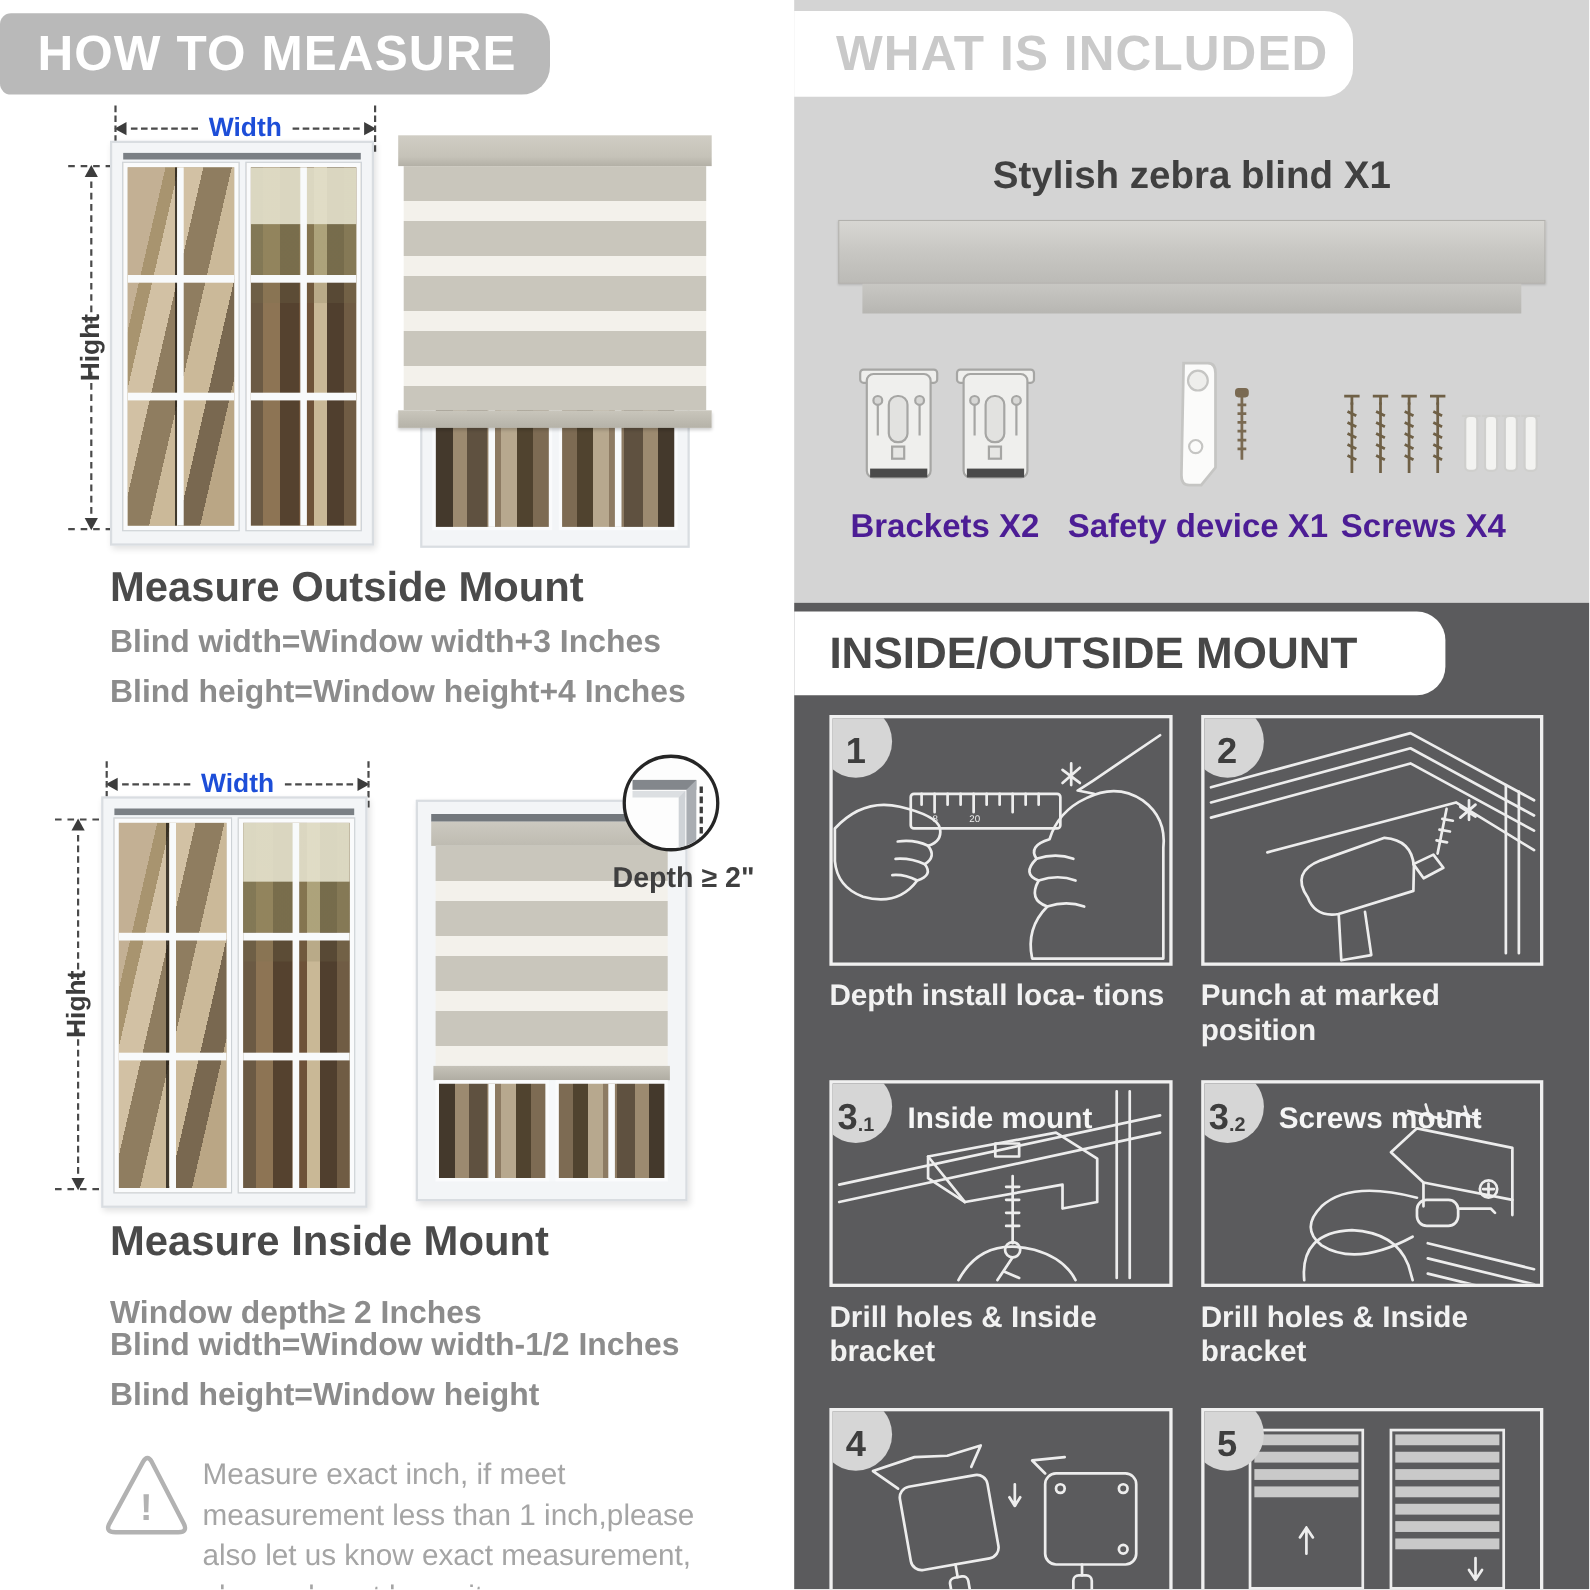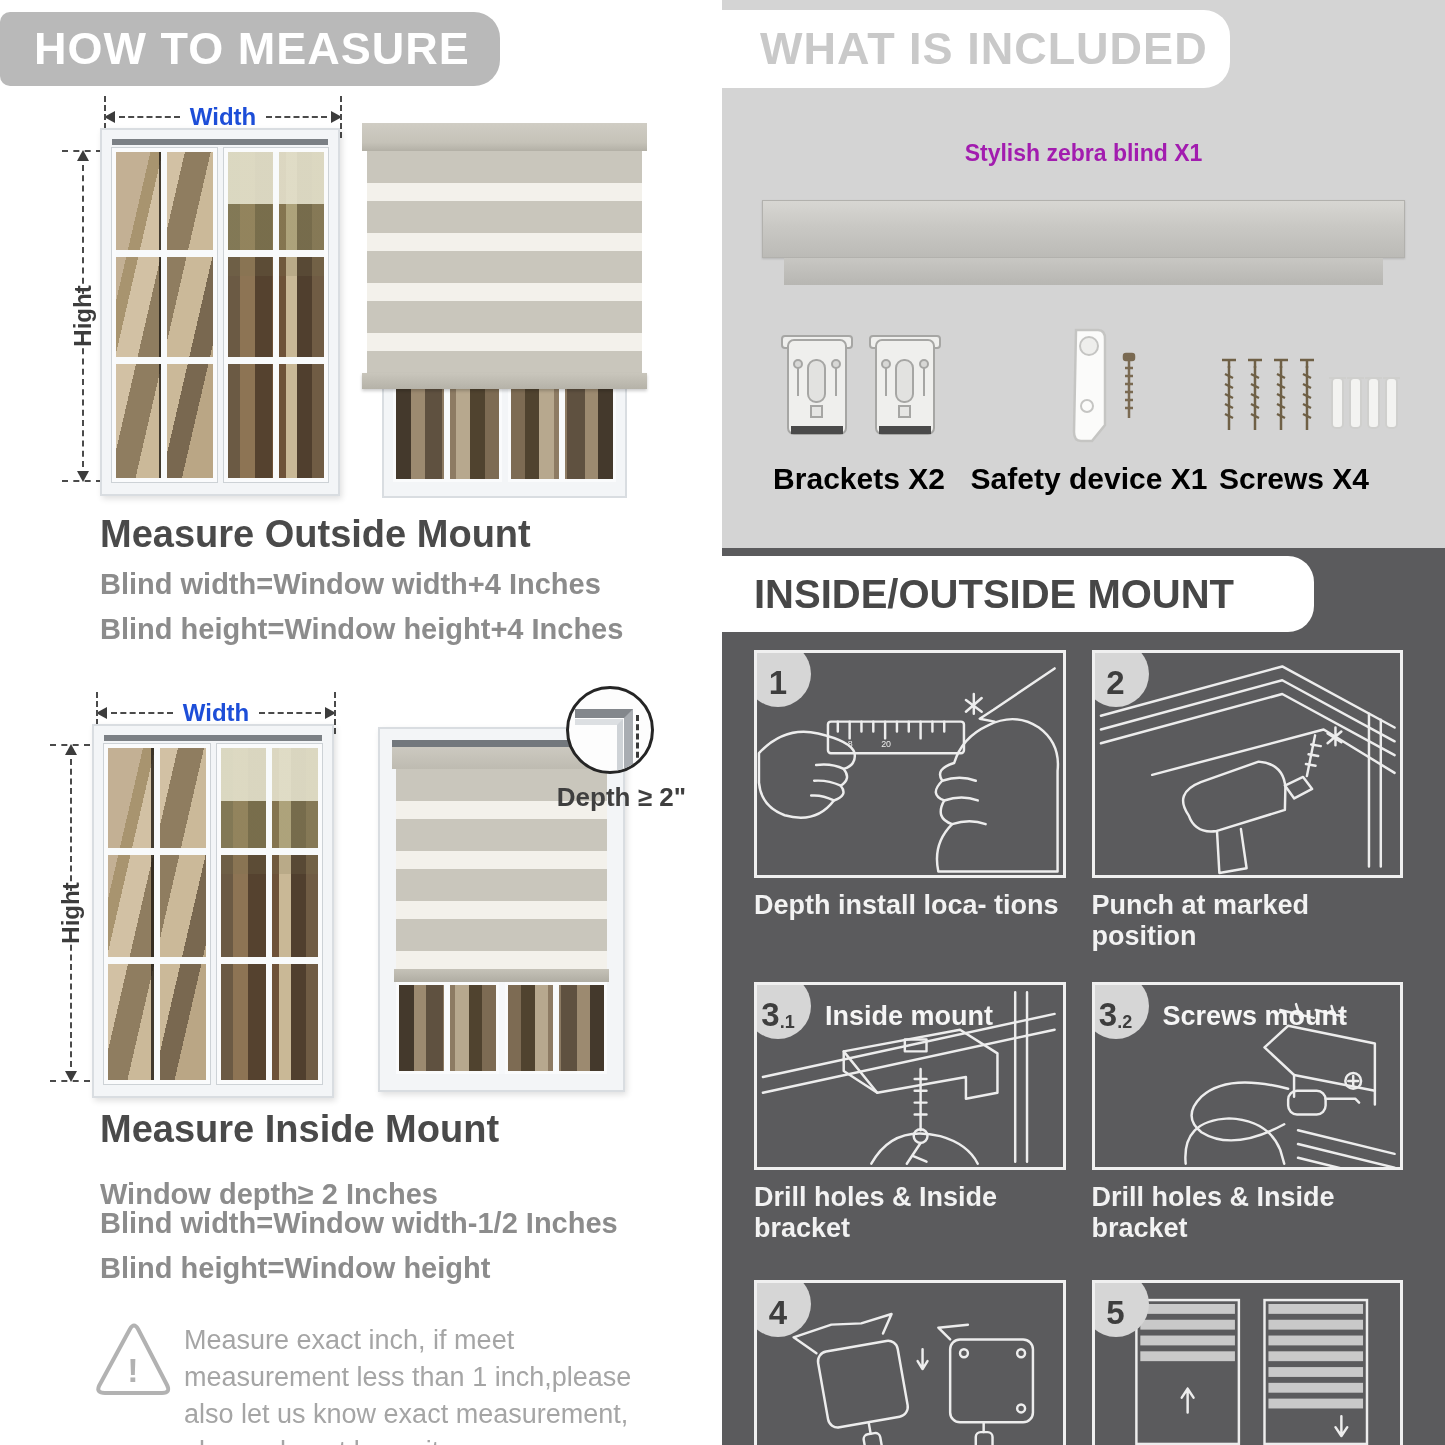--- a/index.html
+++ b/index.html
@@ -84,28 +84,28 @@
   .mag-f2{position:absolute;left:6px;top:30px;right:28px;bottom:-4px;
        border-top:6px solid #dcdfe2;border-right:6px solid #cfd3d7;}
   .mag-dash{position:absolute;right:12px;top:26px;height:52px;border-left:3px dashed #3a3a3a;}
   .depth-lbl{position:absolute;color:#3f3f3f;font-size:26px;font-weight:bold;}
   
   .h1l{position:absolute;color:#4a4a4a;font-size:38px;font-weight:bold;}
   .bodyl{position:absolute;color:#8c8c8c;font-size:29px;font-weight:bold;}
   .warn-text{position:absolute;color:#a5a5a5;font-size:27px;line-height:37px;width:452px;}
   
   .prod-lbl{position:absolute;top:140px;left:0;right:0;text-align:center;
-            color:#a21caf;font-size:23px;font-weight:bold;}
+            color:#404040;font-size:35px;font-weight:bold;}
   .rail-main{position:absolute;left:40px;top:200px;right:40px;height:58px;
       background:linear-gradient(180deg,#d8d7d3,#c9c8c4 45%,#bbbab6);
       box-shadow:inset 0 0 0 1px #b2b1ad, 0 1px 2px rgba(0,0,0,.15);}
   .rail-lip{position:absolute;left:62px;top:258px;right:62px;height:27px;
       background:linear-gradient(180deg,#c8c7c3,#b7b6b2);}
   .comp-lbl{position:absolute;top:462px;transform:translateX(-50%);
-      color:#000000;font-size:30px;font-weight:bold;white-space:nowrap;}
+      color:#4c1d95;font-size:30px;font-weight:bold;white-space:nowrap;}
   
   .steps{position:absolute;top:102px;left:32px;right:42px;}
   .steprow{display:grid;grid-template-columns:1fr 1fr;column-gap:26px;}
   .stepcell{display:flex;flex-direction:column;}
   .stepbox{position:relative;border:3px solid #f0f0f0;box-sizing:border-box;overflow:hidden;}
   .hb1 .stepbox{height:228px;} .hb2 .stepbox{height:188px;} .hb3 .stepbox{height:184px;}
   .badge{position:absolute;top:-12px;left:-12px;width:66px;height:66px;border-radius:50%;
       background:#d6d6d6;color:#3e3e3e;display:flex;align-items:flex-end;justify-content:center;
       padding-bottom:8px;box-sizing:border-box;font-weight:bold;font-size:33px;line-height:1;}
   .badge .sub{font-size:18px;}
@@ -174,21 +174,21 @@
             <div class="photo photo-c" style="transform:scaleX(-1);"></div>
             <div class="mv"></div>
           </div>
       </div>
       <div class="headrail"></div>
       <div class="body zebra"></div>
       <div class="botrail"></div>
     </div>
 
     <div class="h1l" style="left:100px;top:513px;">Measure Outside Mount</div>
-    <div class="bodyl" style="left:100px;top:568px;">Blind width=Window width+4 Inches</div>
+    <div class="bodyl" style="left:100px;top:568px;">Blind width=Window width+3 Inches</div>
     <div class="bodyl" style="left:100px;top:613px;">Blind height=Window height+4 Inches</div>
 
     <div class="dimw" style="left:96px;top:700px;width:240px;">
       <span class="ah ah-l"></span>
       <span class="dash"></span>
       <span class="lbl">Width</span>
       <span class="dash"></span>
       <span class="ah ah-r"></span>
     </div>
     <div class="tickv" style="left:96px;top:692px;"></div>

